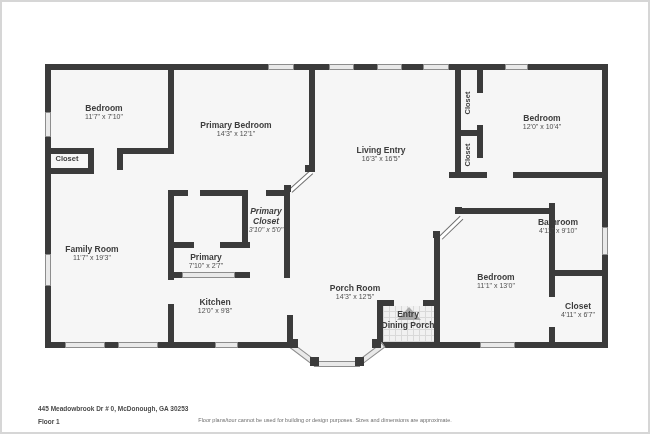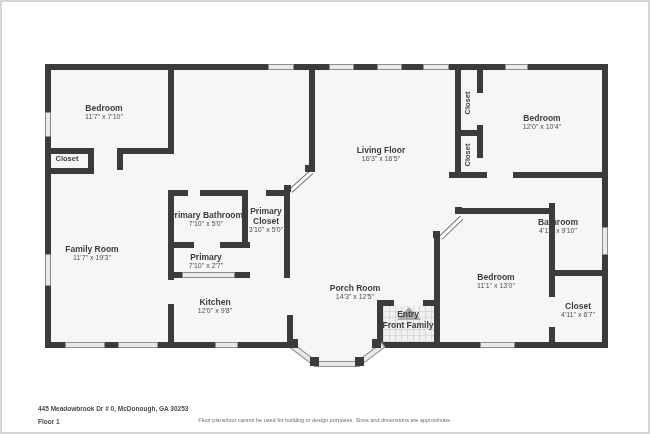--- a/index.html
+++ b/index.html
@@ -19,21 +19,21 @@
     background-image:repeating-linear-gradient(0deg,#d9d9d9 0,#d9d9d9 1px,transparent 1px,transparent 6px),
                      repeating-linear-gradient(90deg,#d9d9d9 0,#d9d9d9 1px,transparent 1px,transparent 6px);}
   .entry-arrow{position:absolute;left:397px;top:307px;width:0;height:0;
     border-left:12px solid transparent;border-right:12px solid transparent;border-bottom:13px solid #a9a9a9;}
   .room-label{position:absolute;transform:translate(-50%,-50%);text-align:center;
     white-space:nowrap;line-height:1.2;color:#3d3d3d;}
   .rname{display:block;font-weight:700;font-size:8.5px;}
   .rdims{display:block;font-weight:400;font-size:7px;color:#4f4f4f;}
   .small .rname{font-size:7.5px;}
   .rot{transform:translate(-50%,-50%) rotate(-90deg);}
-  .narrow{white-space:normal;width:50px;}
+  .narrow{white-space:normal;width:50px;font-style:italic;}
   .entry-label{position:absolute;transform:translate(-50%,-50%);text-align:center;
     font-weight:700;font-size:8.5px;line-height:1.35;color:#3d3d3d;white-space:nowrap;}
   .addr{position:absolute;left:38px;top:405px;font-size:6.5px;font-weight:700;color:#4a4a4a;}
   .floor{position:absolute;left:38px;top:418px;font-size:6.5px;font-weight:700;color:#4a4a4a;}
   .disclaimer{position:absolute;left:50%;transform:translateX(-50%);top:417px;font-size:5.5px;color:#6e6e6e;}
 </style>
 </head>
 <body>
 
 <div id="canvas">
@@ -117,41 +117,41 @@
     <i class="post" style="left:455px;top:207px;width:7px;height:7px"></i>
   </div>
 
   <div class="room-label" style="left:104px;top:112px">
     <span class="rname">Bedroom</span>
     <span class="rdims">11'7" x 7'10"</span>
   </div>
   <div class="room-label small" style="left:67px;top:158px">
     <span class="rname">Closet</span>
   </div>
+  <div class="room-label" style="left:236px;top:129px">
+    <span class="rname">Primary Bedroom</span>
+    <span class="rdims">14'3" x 12'1"</span>
+  </div>
   <div class="room-label" style="left:381px;top:154px">
-    <span class="rname">Living Floor</span>
+    <span class="rname">Living Entry</span>
     <span class="rdims">16'3" x 16'5"</span>
   </div>
   <div class="room-label small rot" style="left:467px;top:103px">
     <span class="rname">Closet</span>
   </div>
   <div class="room-label small rot" style="left:467px;top:155px">
     <span class="rname">Closet</span>
   </div>
   <div class="room-label" style="left:542px;top:122px">
     <span class="rname">Bedroom</span>
     <span class="rdims">12'0" x 10'4"</span>
   </div>
   <div class="room-label" style="left:92px;top:253px">
     <span class="rname">Family Room</span>
     <span class="rdims">11'7" x 19'3"</span>
-  </div>
-  <div class="room-label" style="left:206px;top:219px">
-    <span class="rname">Primary Bathroom</span>
-    <span class="rdims">7'10" x 5'0"</span>
   </div>
   <div class="room-label narrow" style="left:266px;top:220px">
     <span class="rname">Primary Closet</span>
     <span class="rdims">3'10" x 5'0"</span>
   </div>
   <div class="room-label" style="left:206px;top:261px">
     <span class="rname">Primary</span>
     <span class="rdims">7'10" x 2'7"</span>
   </div>
   <div class="room-label" style="left:215px;top:306px">
@@ -170,21 +170,21 @@
     <span class="rname">Bathroom</span>
     <span class="rdims">4'11" x 9'10"</span>
   </div>
   <div class="room-label" style="left:578px;top:310px">
     <span class="rname">Closet</span>
     <span class="rdims">4'11" x 6'7"</span>
   </div>
 
   <div class="entry-label" style="left:408px;top:320px">
     <span style="display:block">Entry</span>
-    <span style="display:block">Front Family</span>
+    <span style="display:block">Dining Porch</span>
   </div>
 
   <div class="addr">445 Meadowbrook Dr # 0, McDonough, GA 30253</div>
   <div class="floor">Floor 1</div>
   <div class="disclaimer">Floor plans/tour cannot be used for building or design purposes. Sizes and dimensions are approximate.</div>
 
   <div class="frame"></div>
 </div>
 
 </body></html>

